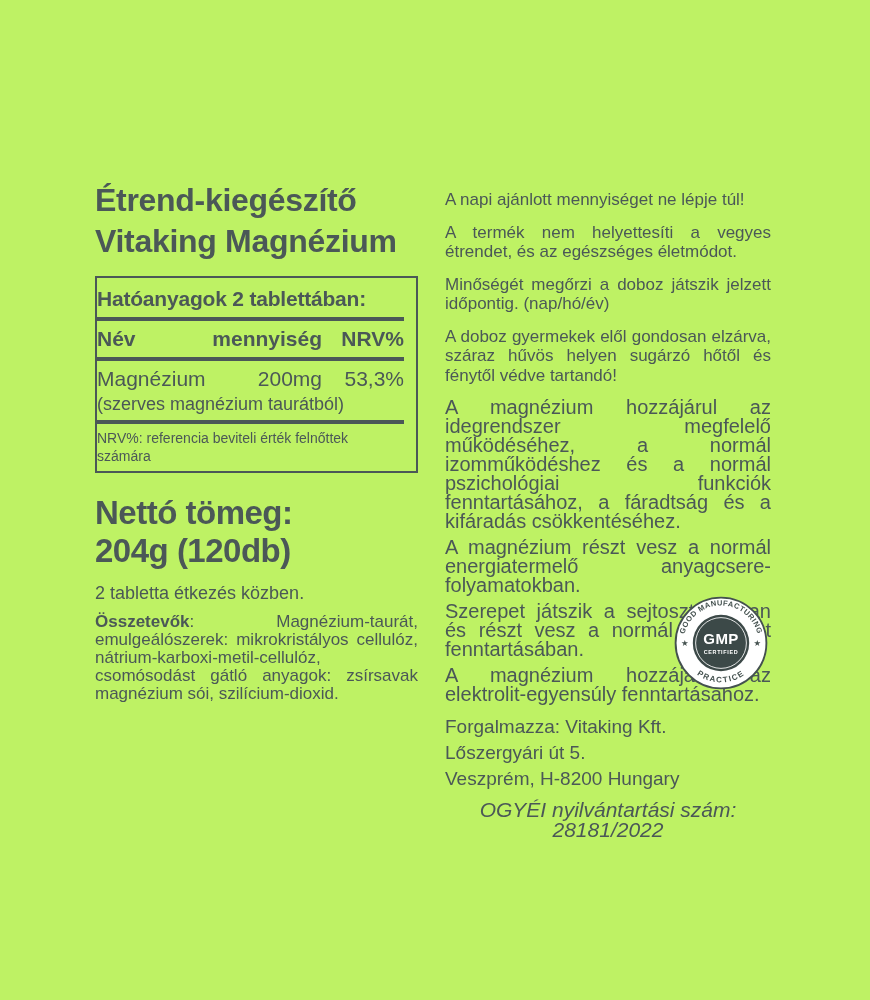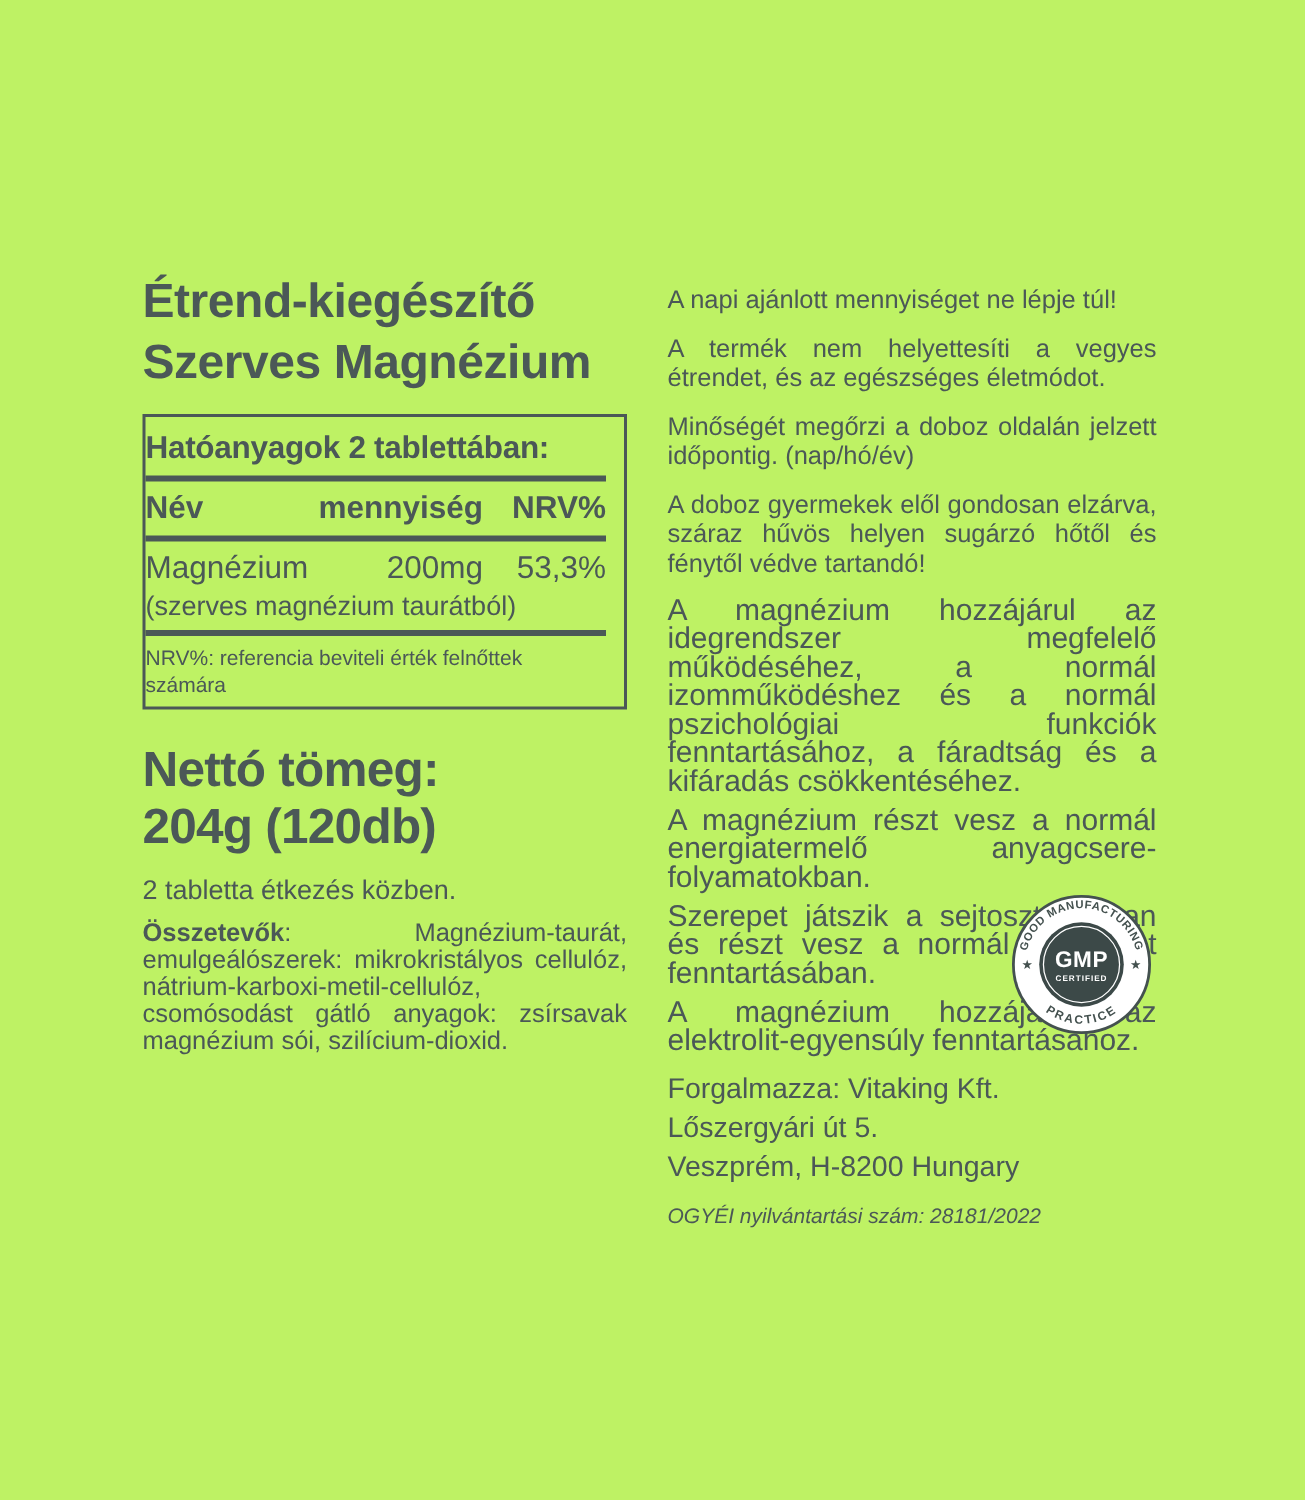--- a/index.html
+++ b/index.html
@@ -27,34 +27,34 @@
   .daily-label{font-weight:bold;font-size:19px;line-height:23px;}
   .daily-text{font-size:18px;line-height:23px;}
   .ingredients{margin:8px 0 0 0;font-size:17px;line-height:18px;text-align:justify;}
   .ingredients .lead{font-weight:bold;}
   
   .col-right{position:absolute;left:445px;top:190px;width:326px;}
   .warn{margin:0 0 13px 0;font-size:17px;line-height:19.5px;text-align:justify;}
   .claim{margin:0 0 7px 0;font-size:20px;line-height:19px;text-align:justify;}
   .claim-last{margin-bottom:10px;}
   .address{font-size:19px;line-height:26px;margin-top:4px;}
-  .registration{margin:8px 0 0 0;font-style:italic;font-size:14px;line-height:20px;}
+  .registration{margin:8px 0 0 0;font-style:italic;font-size:21px;line-height:20px;text-align:center;}
   
   .seal{position:absolute;left:674px;top:596px;width:94px;height:94px;}
 </style>
 </head>
 <body>
 
 <div class="canvas">
 
   <div class="col-left">
 
     <div class="title">
       <div>Étrend-kiegészítő</div>
-      <div>Szerves Magnézium</div>
+      <div>Vitaking Magnézium</div>
     </div>
 
     <div class="supplement-table">
       <div class="tbl-header">Hatóanyagok 2 tablettában:</div>
       <div class="rule"></div>
       <div class="tbl-grid tbl-cols">
         <span class="tcol-1">Név</span>
         <span class="tcol-2">mennyiség</span>
         <span class="tcol-3">NRV%</span>
       </div>
@@ -77,21 +77,21 @@
     <div class="daily">
       <div class="daily-text">2 tabletta étkezés közben.</div>
     </div>
 
     <p class="ingredients"><span class="lead">Összetevők</span><span>: Magnézium-taurát, emulgeáló­szerek: mikrokristályos cellulóz, nátrium-karboxi-metil-cellulóz, csomósodást gátló anyagok: zsírsavak magnézium sói, szilícium-dioxid.</span></p>
   </div>
 
   <div class="col-right">
     <p class="warn">A napi ajánlott mennyiséget ne lépje túl!</p>
     <p class="warn">A termék nem helyettesíti a vegyes étrendet, és az egészséges életmódot.</p>
-    <p class="warn">Minőségét megőrzi a doboz oldalán jelzett időpontig. (nap/hó/év)</p>
+    <p class="warn">Minőségét megőrzi a doboz játszik jelzett időpontig. (nap/hó/év)</p>
     <p class="warn">A doboz gyermekek elől gondosan elzárva, száraz hűvös helyen sugárzó hőtől és fénytől védve tartandó!</p>
 
     <p class="claim">A magnézium hozzájárul az idegrendszer megfelelő működéséhez, a normál izomműködéshez és a normál pszichológiai funkciók fenntartásához, a fáradtság és a kifáradás csökkentéséhez.</p>
     <p class="claim">A magnézium részt vesz a normál energiatermelő anyagcsere-folyamatokban.</p>
     <p class="claim">Szerepet játszik a sejtosztódásban és részt vesz a normál csontozat fenntartásában.</p>
     <p class="claim claim-last">A magnézium hozzájárul az elektrolit-egyensúly fenntartásához.</p>
 
     <div class="address">
       <div>Forgalmazza: Vitaking Kft.</div>
       <div>Lőszergyári út 5.</div>

